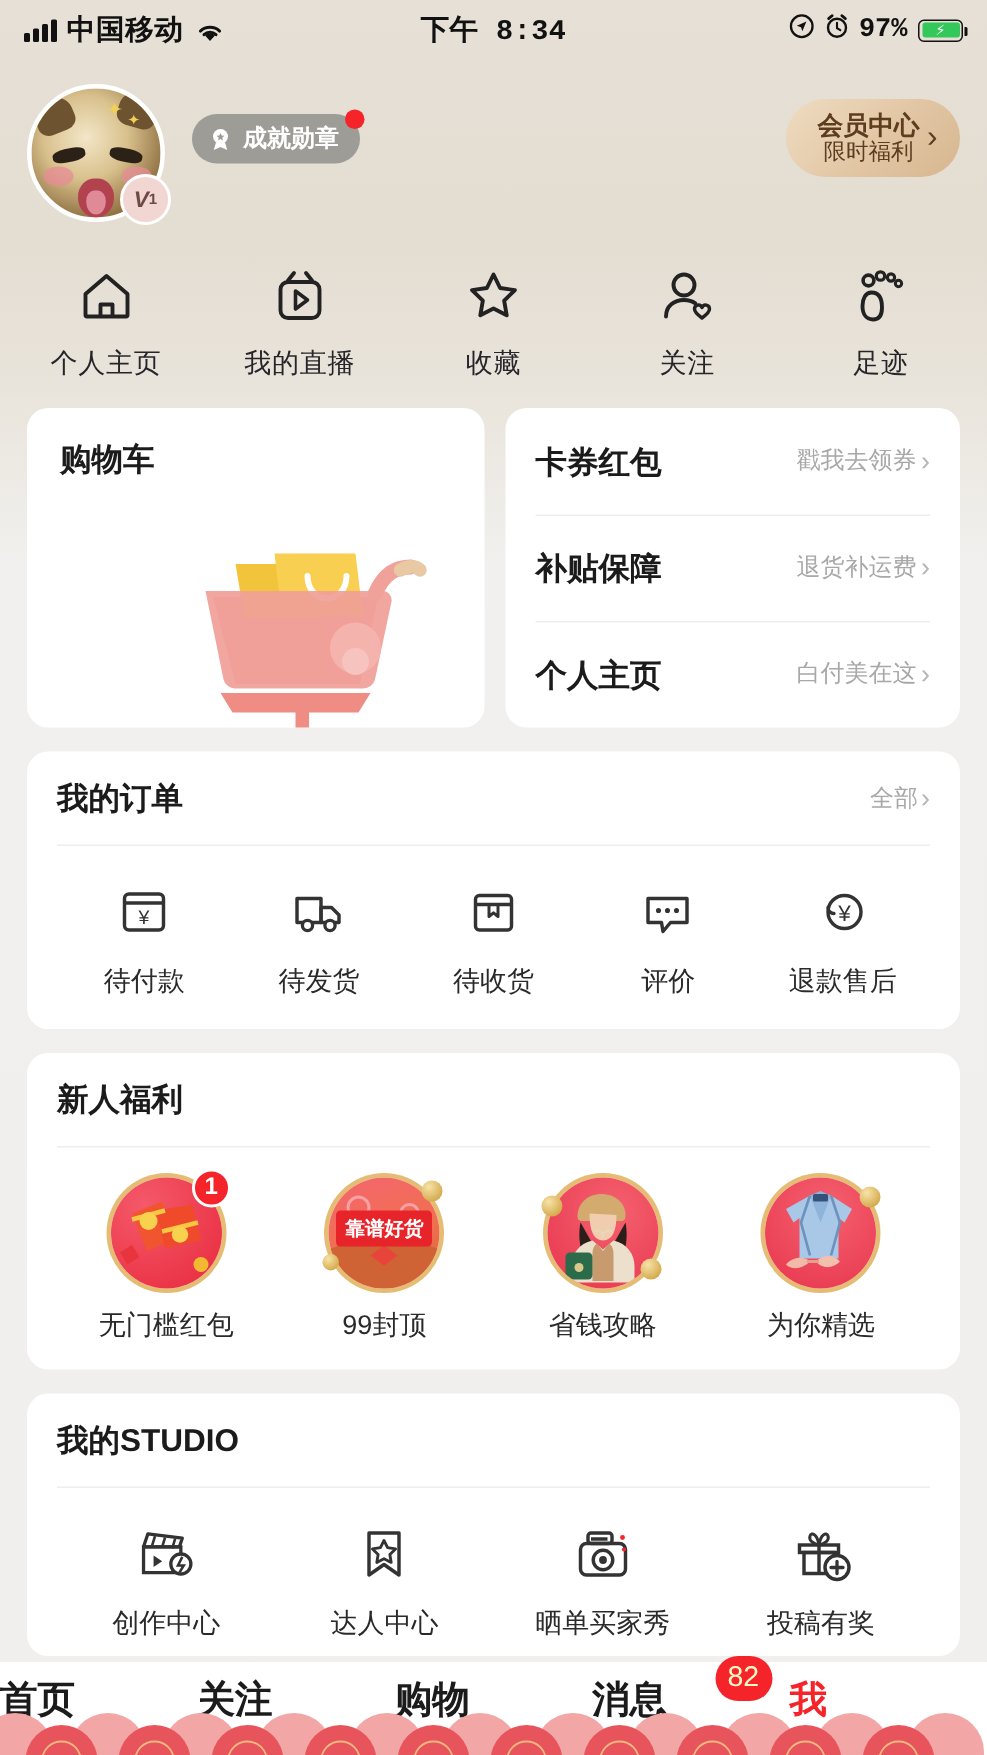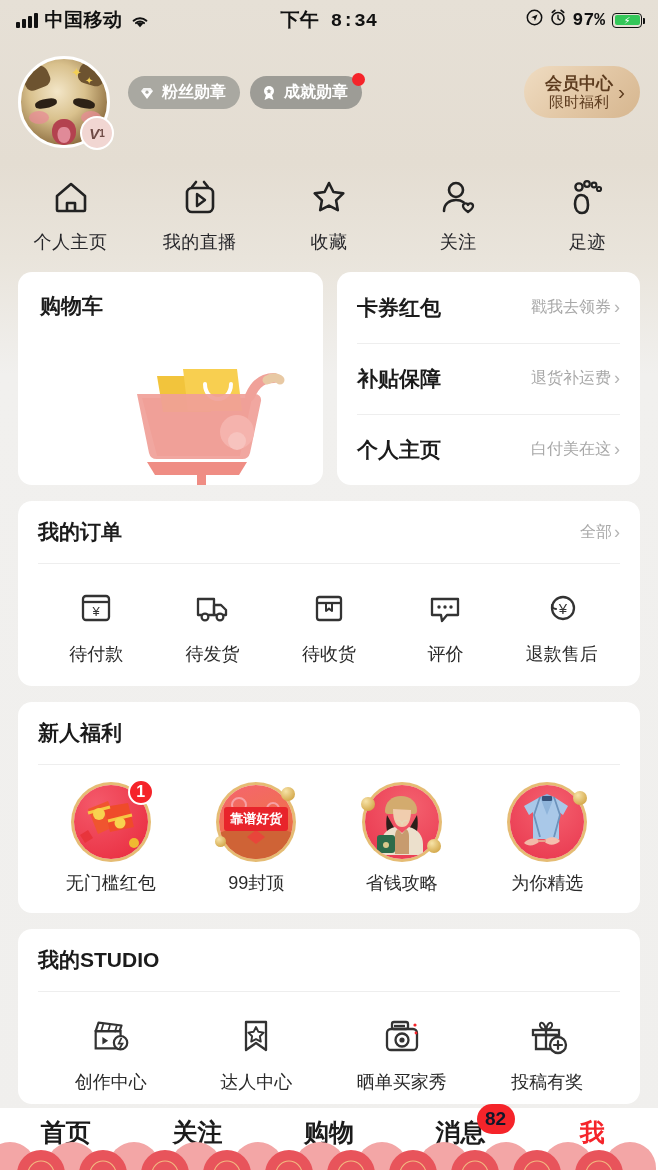--- a/index.html
+++ b/index.html
@@ -115,24 +115,24 @@
         font-size:13px;font-weight:700;padding:3px 6px;border-radius:3px;white-space:nowrap;}
   .bell{position:absolute;width:14px;height:14px;border-radius:50%;
         background:radial-gradient(circle at 35% 30%,#f7e3a8,#c9972f);}
 
   
   .studio { background:#fff;border-radius:14px;margin:16px 18px 0 18px;padding:0 20px; height:175px; overflow:hidden;}
 
   
   .botnav { position:absolute;left:0;right:0;bottom:0;height:62px;background:#fff;
             display:flex;align-items:flex-start;padding-top:8px; z-index:5;}
-  .bi { flex:1;text-align:center;font-size:25px;font-weight:700;color:#1b1b1b;position:relative;}
+  .bi { flex:1;text-align:left;font-size:25px;font-weight:700;color:#1b1b1b;position:relative;}
   .bi.active{color:#f5242a;}
   .nbadge{position:absolute;top:-12px;left:calc(50% + 16px);min-width:38px;height:30px;border-radius:15px;
-          background:#f5242a;color:#0f172a;font-size:19px;font-weight:700;display:flex;align-items:center;
+          background:#f5242a;color:#fef9c3;font-size:19px;font-weight:400;display:flex;align-items:center;
           justify-content:center;padding:0 6px;}
   .waves{position:absolute;left:0;right:0;bottom:0;height:30px;z-index:6;}
 </style>
 </head>
 <body>
 
 <div class="phone">
 
   <div class="statusbar">
     <div class="sb-left">
@@ -188,30 +188,20 @@
         <span class="av-mouth"></span>
       </div>
       <div class="lvl">
         <span>V</span>
           <sub>1</sub>
       </div>
     </div>
 
     <div class="pinfo">
       <div class="badges">
-        <div class="badge">
-          <span class="bico">
-            <svg width="18" height="18" viewBox="0 0 18 18">
-                <path d="M3 7h12l-6 8Z" fill="#fff"></path>
-                <path d="M3 7 5.5 4h7L15 7Z" fill="#fff" opacity=".85"></path>
-                <circle cx="9" cy="8.2" r="1.6" fill="#a9a8a1"></circle>
-              </svg>
-          </span>
-          <span>粉丝勋章</span>
-        </div>
         <div class="badge b2">
           <span class="bico">
             <svg width="18" height="18" viewBox="0 0 18 18">
                 <circle cx="9" cy="7" r="5" fill="#fff"></circle>
                 <path d="M6 11 4.5 16l4.5-2 4.5 2L12 11Z" fill="#fff"></path>
                 <path d="M9 4.6l.8 1.7 1.8.2-1.4 1.3.4 1.8L9 8.7l-1.6.9.4-1.8L6.4 6.5l1.8-.2Z" fill="#9d9c96"></path>
               </svg>
           </span>
           <span>成就勋章</span>
           <span class="bdot"></span>

